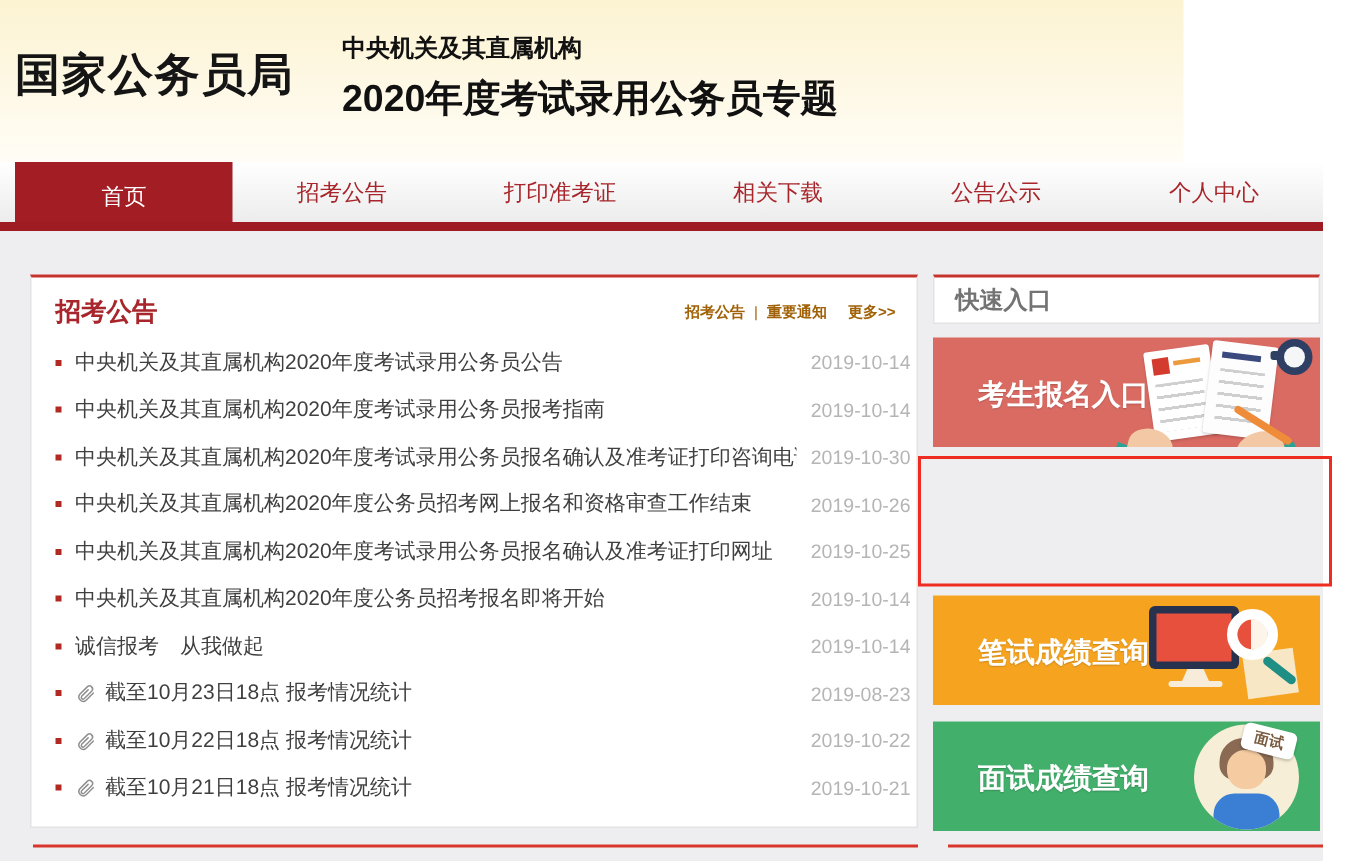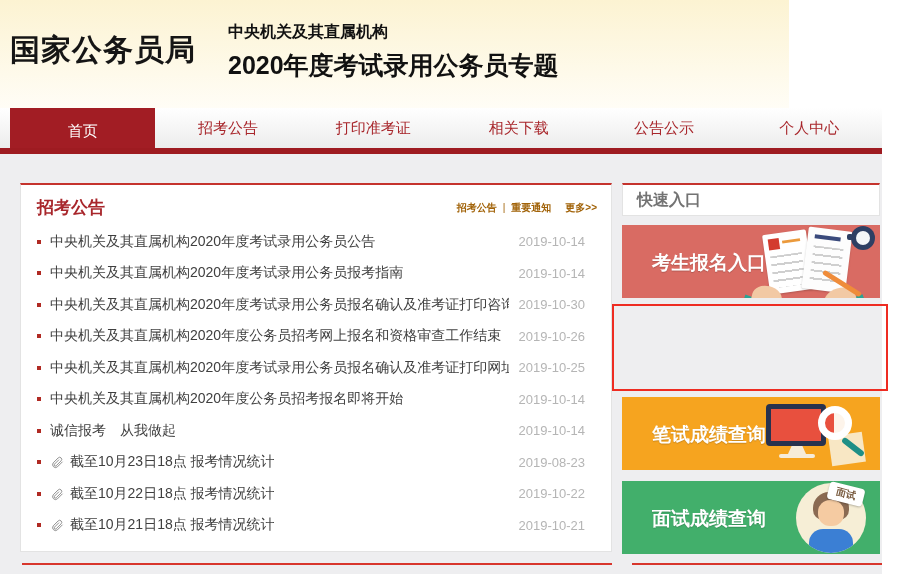--- a/index.html
+++ b/index.html
@@ -31,21 +31,21 @@
 
   
   .ann-panel { left:20px; top:29px; width:592px; height:369px; }
   .ann-head { display:flex; justify-content:space-between; align-items:center;
               padding:11px 14px 2px 16px; }
   .ann-title { font-size:17px; font-weight:bold; color:#a8262b; }
   .ann-links { font-size:10px; font-weight:bold; color:#a16207; }
   .ann-links .sep { margin:0 6px; font-weight:normal; }
   .ann-links .more { margin-left:14px; cursor:pointer; }
   .ann-links .flink { cursor:pointer; }
-  .ann-list { list-style:none; margin-top:5px; padding:0 26px 0 16px; }
+  .ann-list { list-style:none; margin-top:5px; padding:0 4px 0 16px; }
   .ann-item { height:31.5px; display:flex; align-items:center; font-size:14px; color:#3f3f3f; }
   .bullet { width:4px; height:4px; background:#b02a23; margin-right:9px; flex:none; }
   .clip { display:flex; margin-right:6px; flex:none; }
   .ann-text { flex:1; white-space:nowrap; overflow:hidden; cursor:pointer; }
   .ann-date { color:#b5b5b5; font-size:13px; margin-left:10px; flex:none; }
 
   
   .quick-head { left:622px; top:29px; width:258px; height:33px; display:flex;
                 align-items:center; padding-left:14px; font-size:16px; font-weight:bold;
                 color:#737373; }

